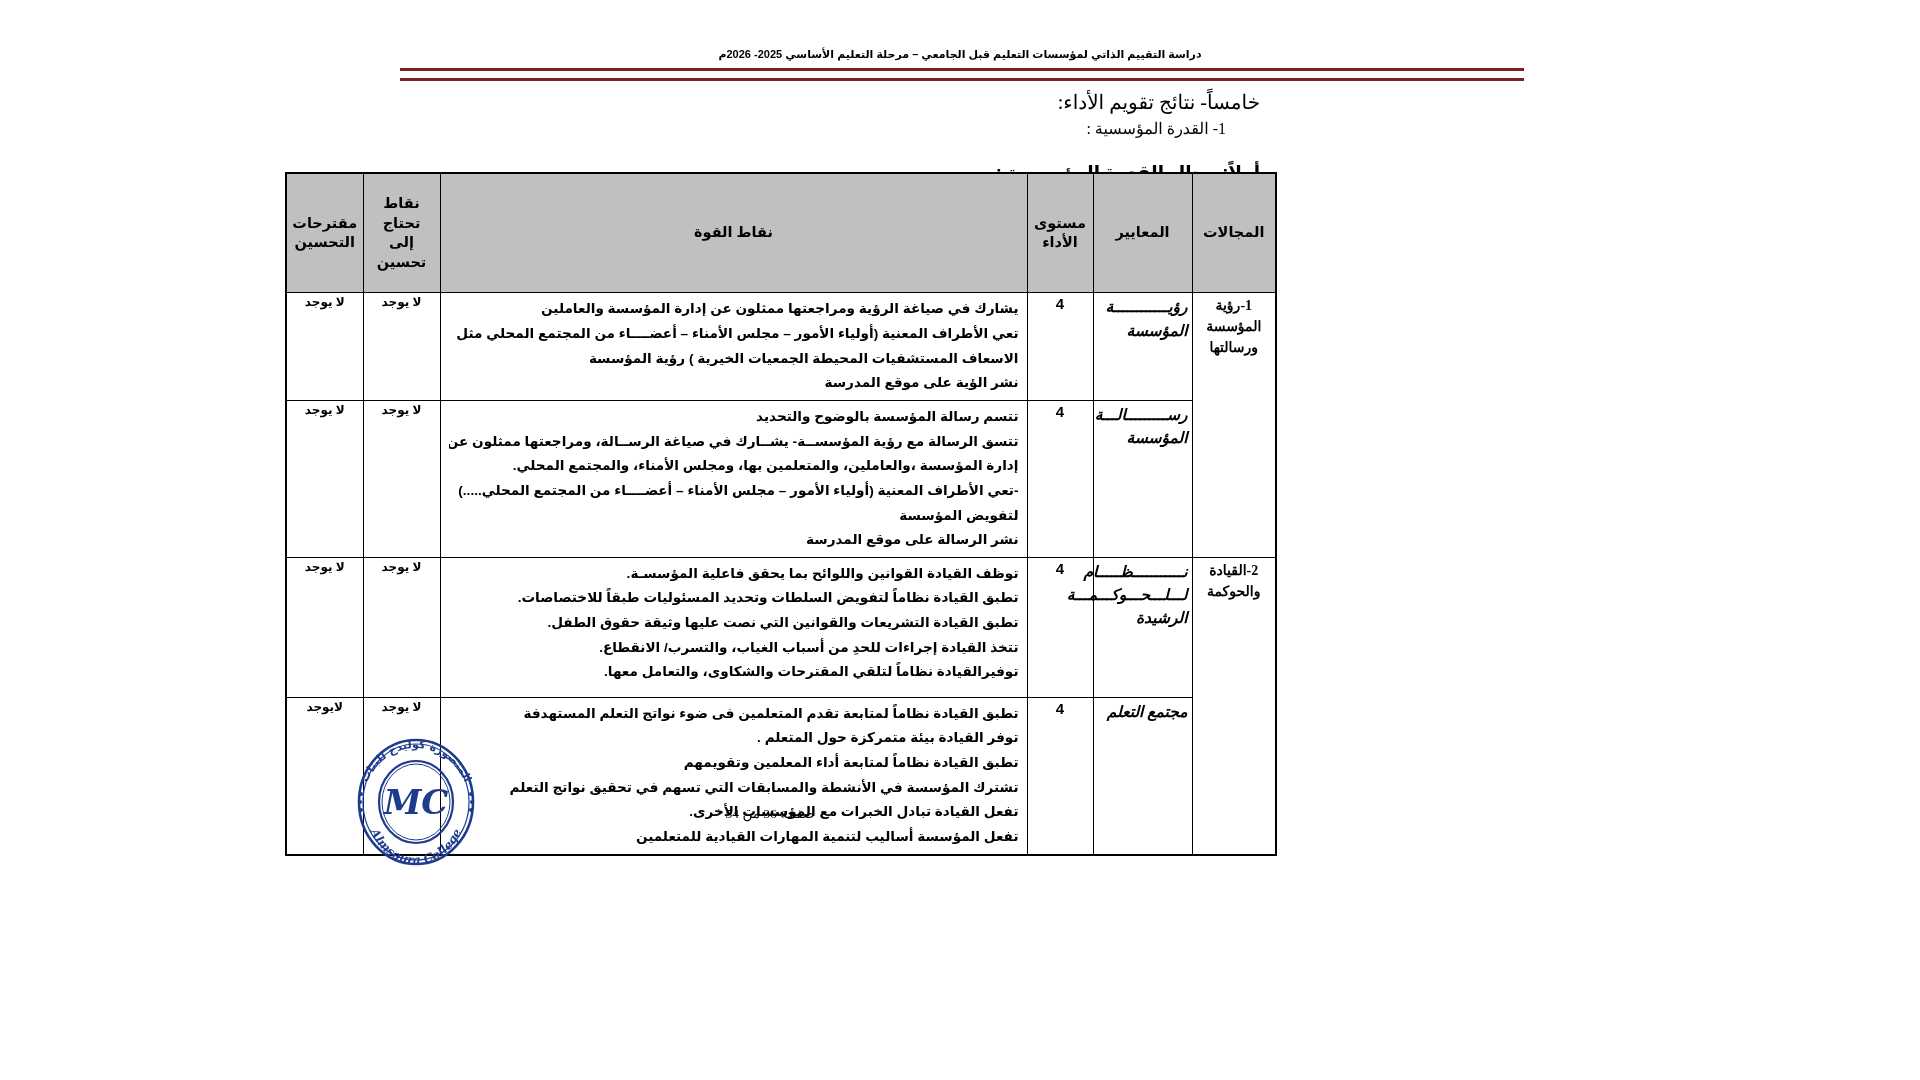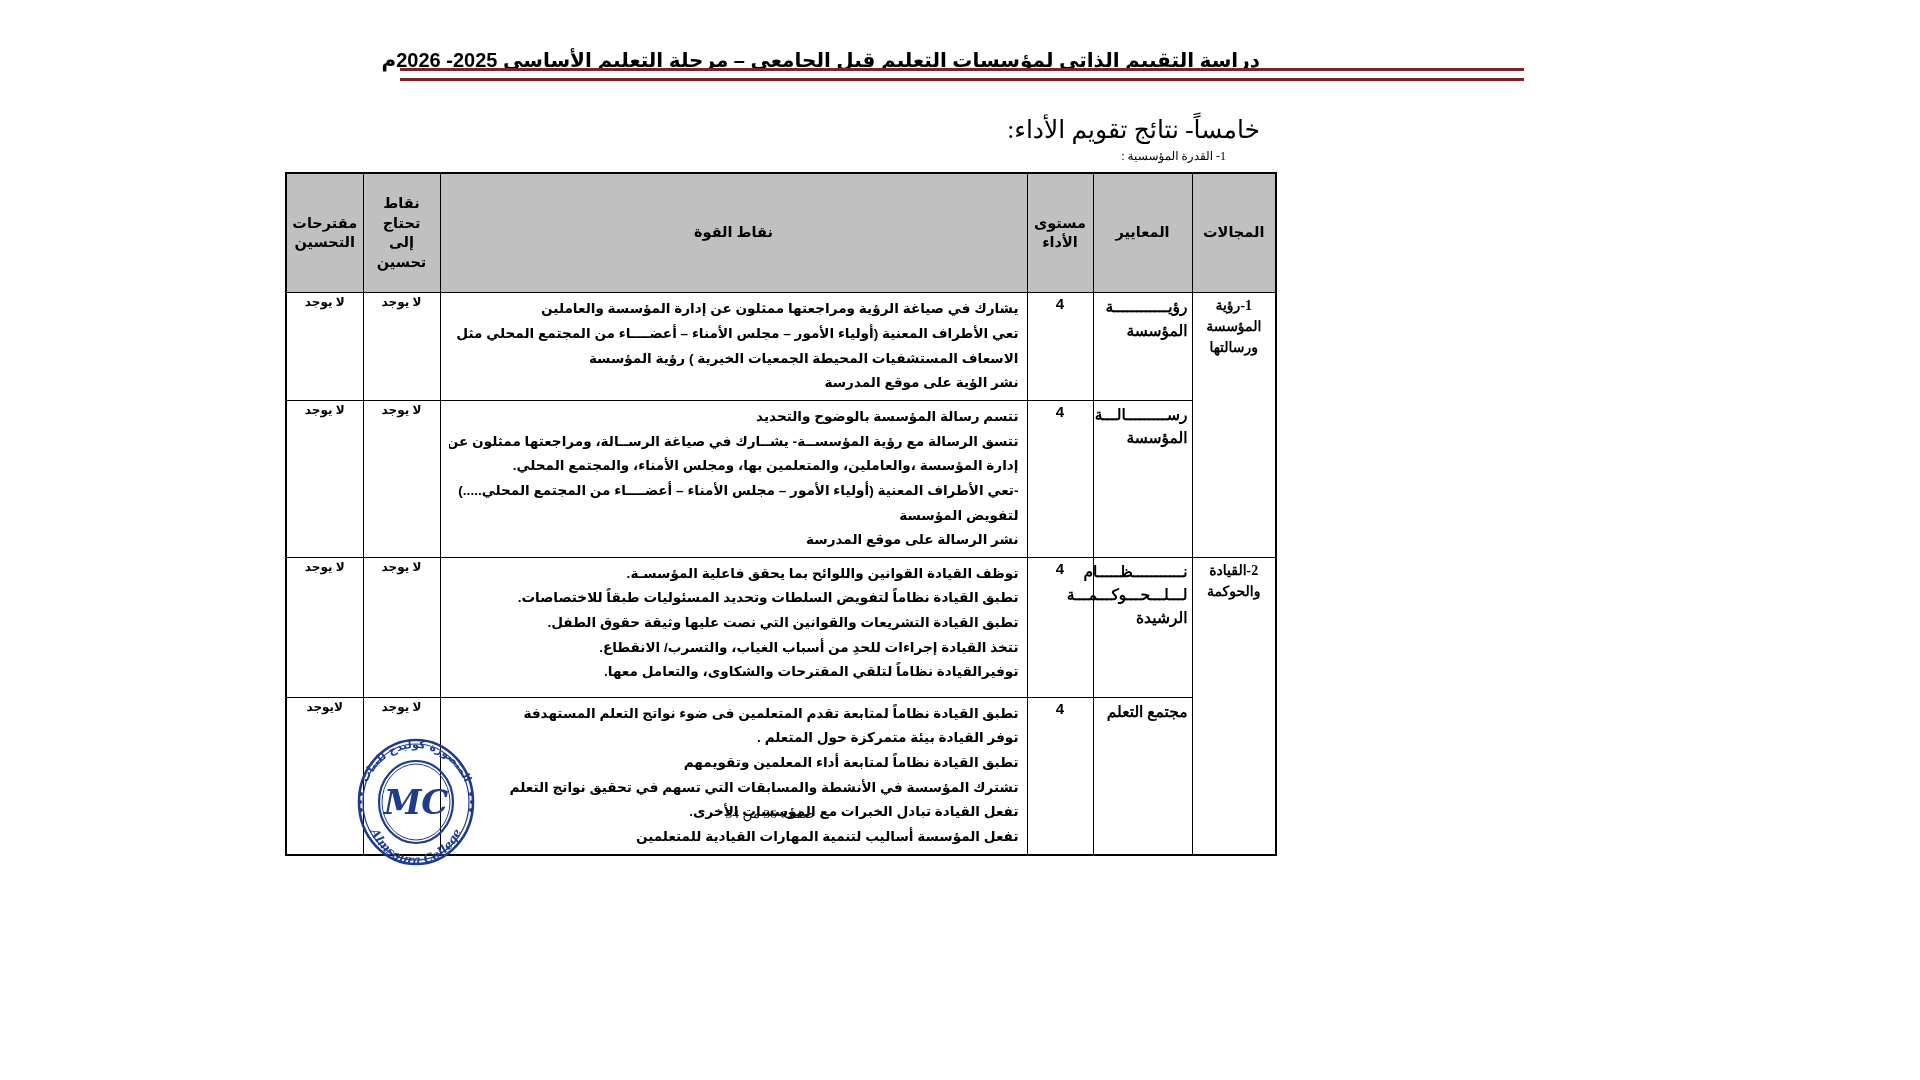--- a/index.html
+++ b/index.html
@@ -28,21 +28,21 @@
   .doc-header {
     position: absolute;
     top: 48px;
     right: 660px;
     width: 600px;
     text-align: center;
   }
   .doc-header-text {
     font-family: "Liberation Sans", "DejaVu Sans", sans-serif;
     font-weight: bold;
-    font-size: 20px;
+    font-size: 11px;
     line-height: 1.2;
     white-space: nowrap;
     direction: rtl;
   }
   .header-rule {
     position: absolute;
     top: 68px;
     left: 400px;
     right: 396px;
     height: 7px;
@@ -55,28 +55,27 @@
   .title-block {
     position: absolute;
     top: 88px;
     right: 660px;
     width: 620px;
     direction: rtl;
     text-align: right;
   }
   .title-main {
     font-family: "Liberation Serif", "DejaVu Serif", serif;
-    font-size: 25px;
+    font-size: 20px;
     line-height: 1.45;
     white-space: nowrap;
-    margin-top: 24px;
   }
   .title-sub {
     font-family: "Liberation Serif", "DejaVu Serif", serif;
-    font-size: 12px;
+    font-size: 16px;
     line-height: 1.45;
     padding-right: 34px;
     white-space: nowrap;
   }
   .title-section {
     margin-top: 22px;
     font-family: "Liberation Sans", "DejaVu Sans", sans-serif;
     font-weight: bold;
     font-size: 18.5px;
     text-decoration: underline;
@@ -136,21 +135,21 @@
   td.crit-cell {
     text-align: right;
     vertical-align: top;
     font-family: "Liberation Serif", "DejaVu Serif", serif;
     font-weight: bold;
     font-size: 15.5px;
     line-height: 1.5;
     padding-top: 5px;
     padding-right: 6px;
   }
-  td.crit-cell .crit-line { display: block; }
+  td.crit-cell .crit-line { display: block; font-style: italic; }
   td.crit-cell .crit-line.stretch {
     display: block;
     text-align: justify;
     text-align-last: justify;
   }
   td.level-cell {
     text-align: center;
     vertical-align: top;
     font-family: "Liberation Sans", "DejaVu Sans", sans-serif;
     font-weight: bold;

